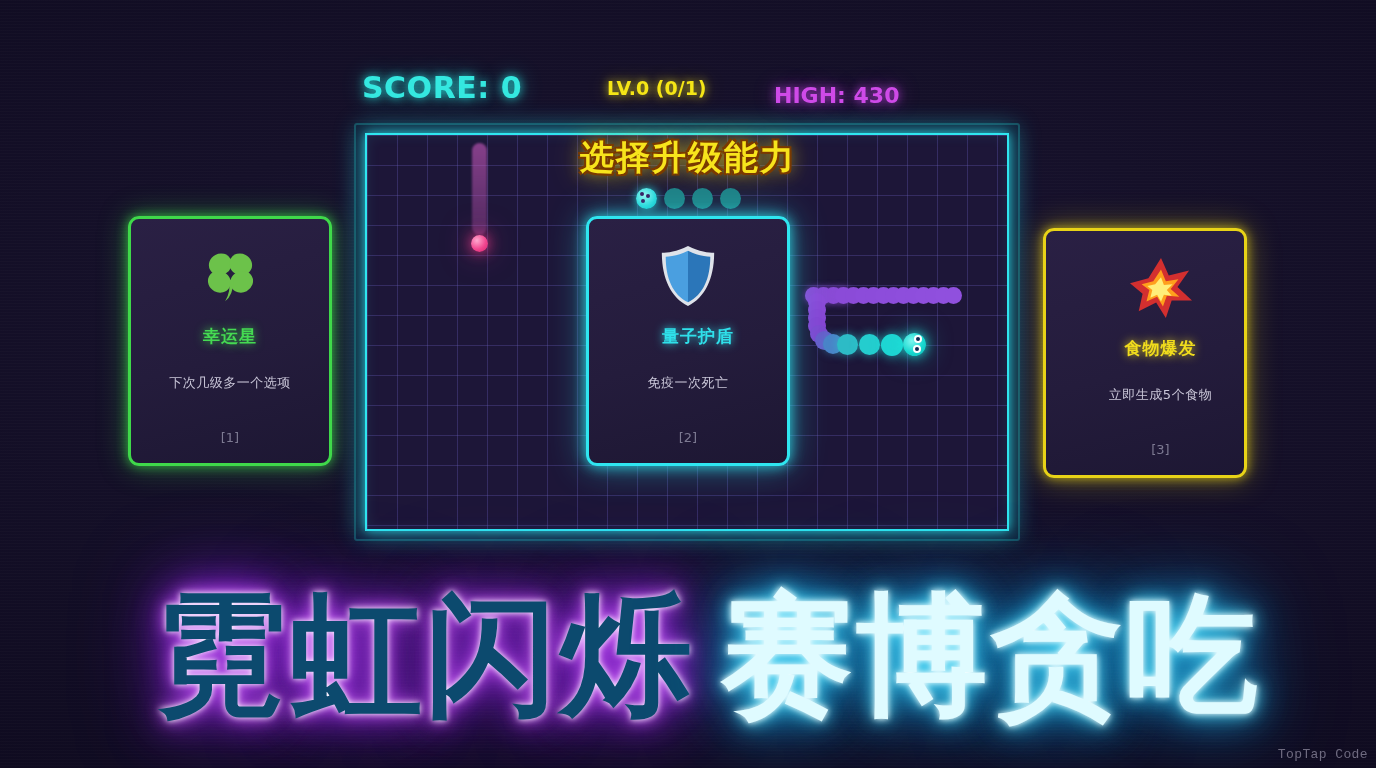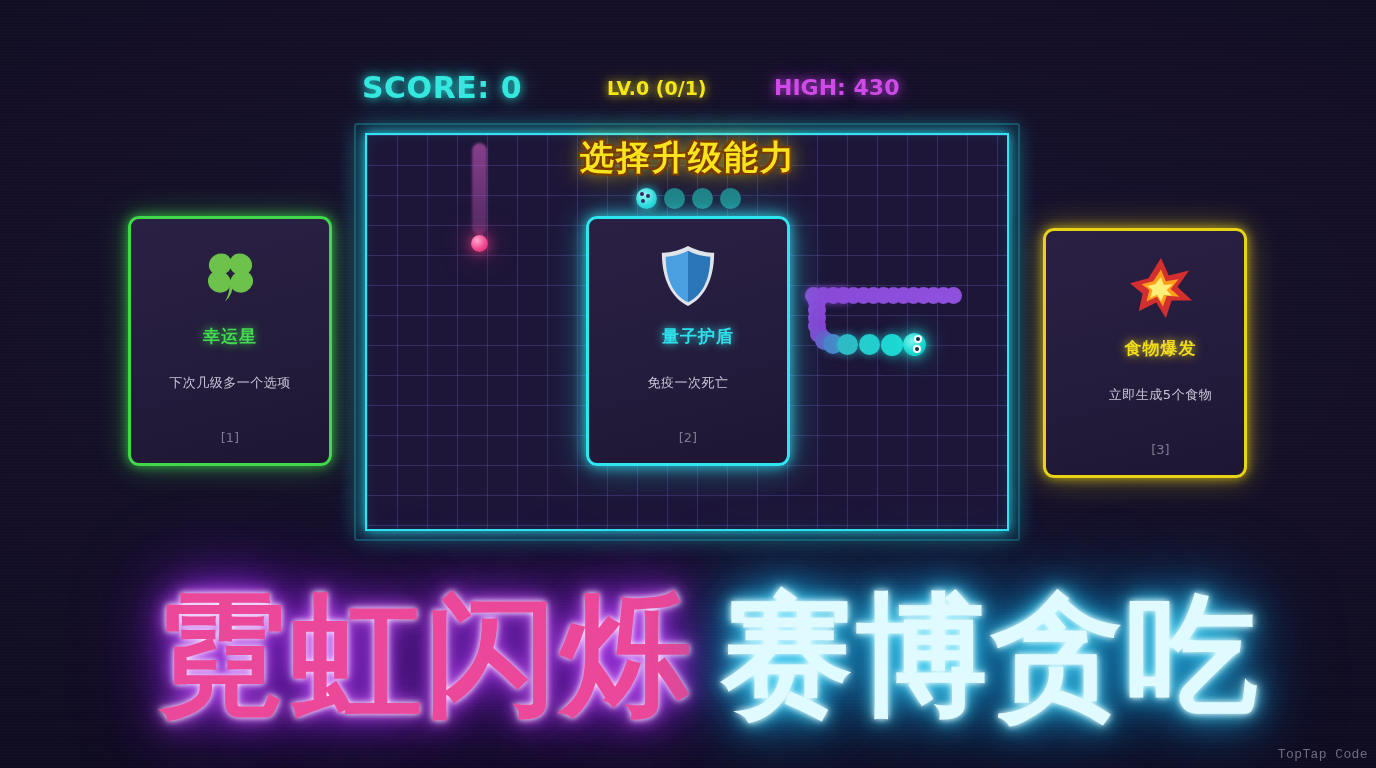--- a/index.html
+++ b/index.html
@@ -34,21 +34,21 @@
     color:#34e8e0;
     text-shadow:0 0 10px rgba(40,230,225,0.85), 0 0 22px rgba(40,230,225,0.45);
   }
   #hud-level {
     left:607px; top:5px;
     font-size:19px;
     color:#f5e616;
     text-shadow:0 0 9px rgba(240,225,30,0.8), 0 0 20px rgba(240,225,30,0.4);
   }
   #hud-high {
-    left:774px; top:3px;
+    left:774px; top:11px;
     font-size:22px;
     color:#cf4ae8;
     text-shadow:0 0 10px rgba(200,70,235,0.8), 0 0 22px rgba(200,70,235,0.4);
   }
 
   
   #board-wrap {
     position:absolute; left:354px; top:123px; width:666px; height:418px;
     border-radius:3px;
     background:#12213a;
@@ -161,21 +161,21 @@
   }
   #card-3 .card-title { color:#f0dc1d; text-shadow:0 0 10px rgba(240,220,29,0.8); }
 
   
   #big-title {
     position:absolute; left:0; top:568px; width:1376px; text-align:center;
     font-size:132px; font-weight:bold; letter-spacing:3px; white-space:nowrap;
     font-family:"DejaVu Sans", sans-serif;
   }
   #big-title .part-a {
-    color:#ec4899;
+    color:#0c4a6e;
     text-shadow:
       0 0 6px #ffffff,
       0 0 16px #d86bff,
       0 0 32px #a32fe8,
       0 0 58px #7b1fd1,
       0 0 90px #5c13a8;
     margin-left: 40px;
   }
   #big-title .part-b {
     color:#dffbff;

